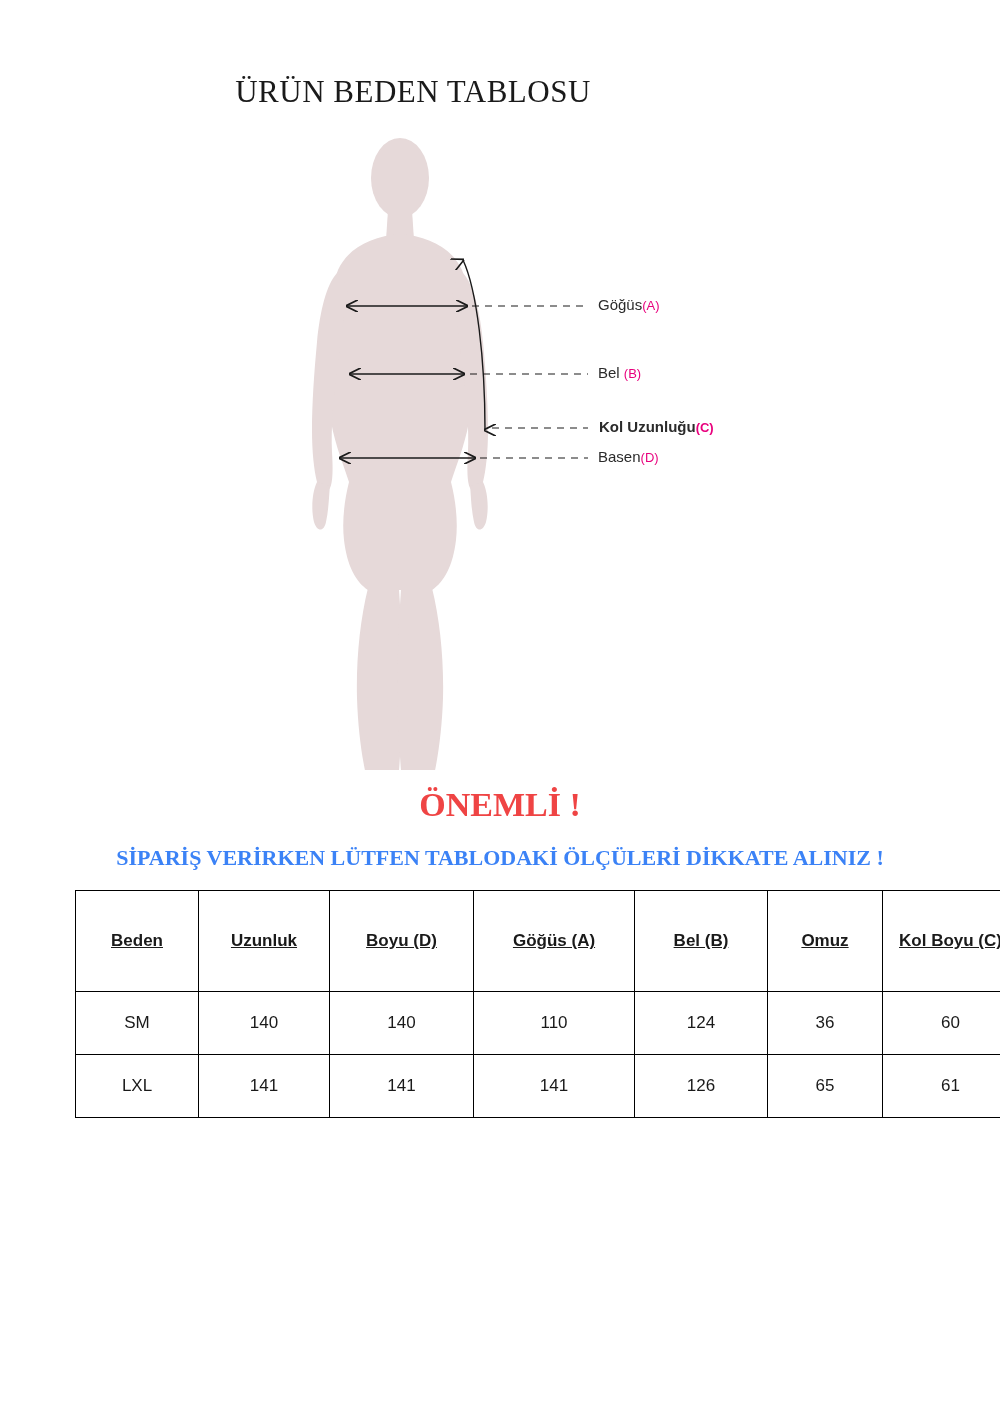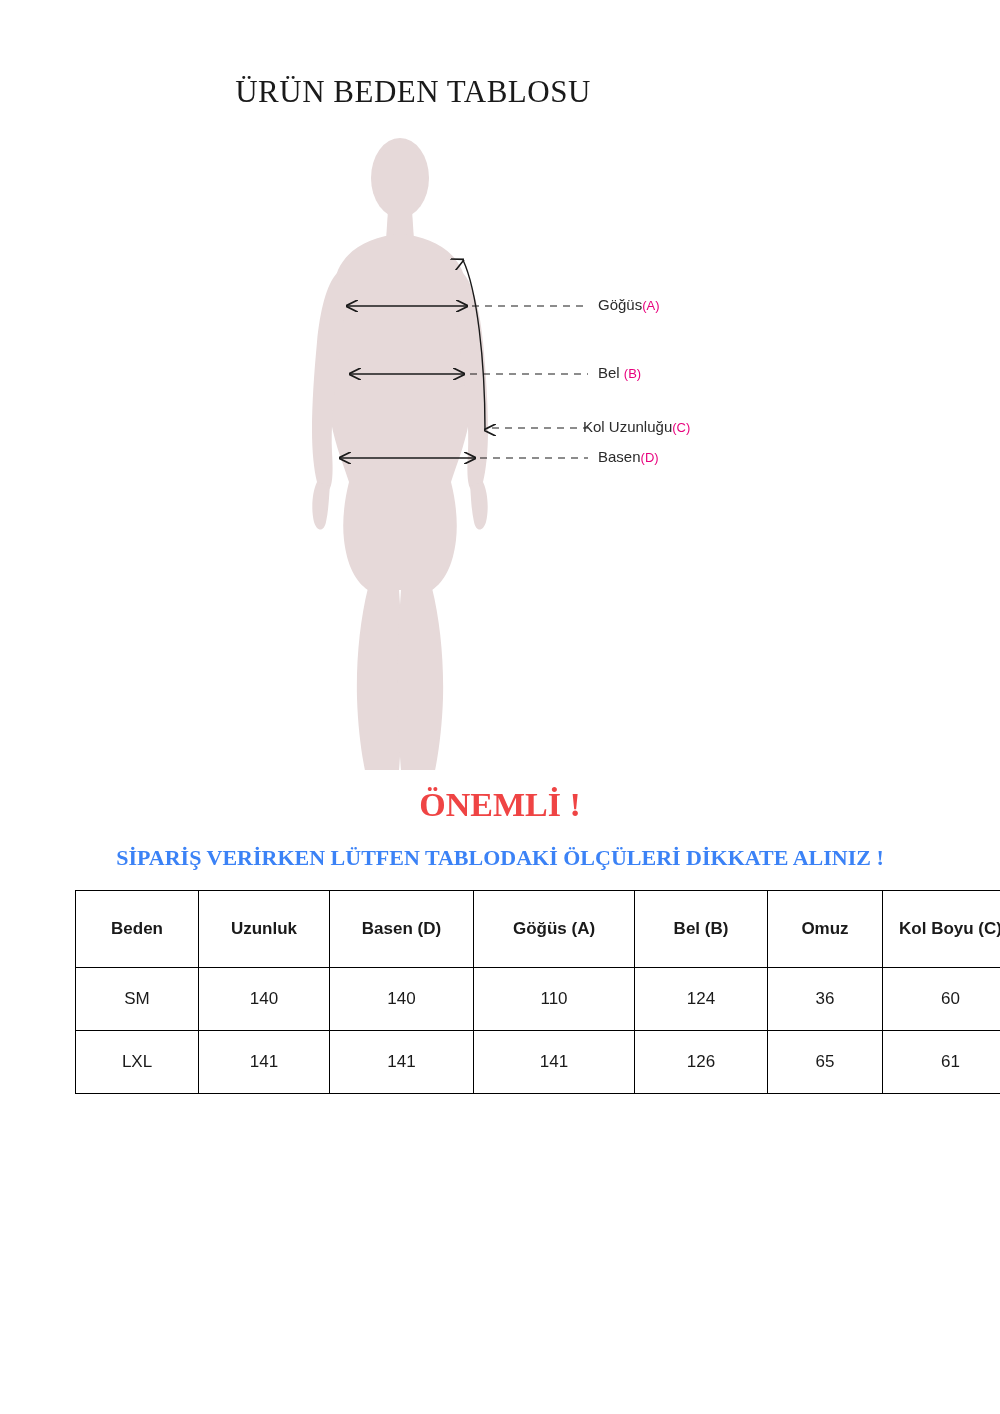--- a/index.html
+++ b/index.html
@@ -49,21 +49,21 @@
     font-size: 15px;
     color: #2b2b2b;
     white-space: nowrap;
   }
   .label .code {
     color: #e8007d;
     font-size: 13px;
   }
   .label-gogus { left: 598px; top: 166px; }
   .label-bel   { left: 598px; top: 234px; }
-  .label-kol   { left: 583px; top: 288px; }
+  .label-kol   { left: 599px; top: 288px; font-weight: bold; }
   .label-basen { left: 598px; top: 318px; }
 
   
   .warn-title {
     position: absolute;
     top: 786px;
     left: 0;
     width: 1000px;
     text-align: center;
     font-family: "Liberation Serif", serif;
@@ -96,22 +96,23 @@
   .size-table td {
     border: 1px solid #000000;
     text-align: center;
     font-family: "Liberation Sans", sans-serif;
     color: #1a1a1a;
   }
   .size-table th {
     font-size: 17px;
     font-weight: bold;
     height: 68px;
-    padding: 4px 6px;
+    padding: 16px 6px;
     line-height: 1.25;
+    text-decoration: underline;
   }
   .size-table td {
     font-size: 17px;
     font-weight: normal;
     height: 54px;
     padding: 4px 6px;
   }
   .col-0 { width: 110px; }
   .col-1 { width: 118px; }
   .col-2 { width: 131px; }
@@ -242,21 +243,21 @@
 </div>
 
 <div class="warn-title">ÖNEMLİ !</div>
 <div class="warn-sub">SİPARİŞ VERİRKEN LÜTFEN TABLODAKİ ÖLÇÜLERİ DİKKATE ALINIZ !</div>
 
 <table class="size-table">
   <thead>
     <tr>
       <th class="col-0">Beden</th>
       <th class="col-1">Uzunluk</th>
-      <th class="col-2">Basen (D)</th>
+      <th class="col-2">Boyu (D)</th>
       <th class="col-3">Göğüs (A)</th>
       <th class="col-4">Bel (B)</th>
       <th class="col-5">Omuz</th>
       <th class="col-6">Kol Boyu (C)</th>
     </tr>
   </thead>
   <tbody>
     <tr>
       <td>SM</td>
       <td>140</td>

